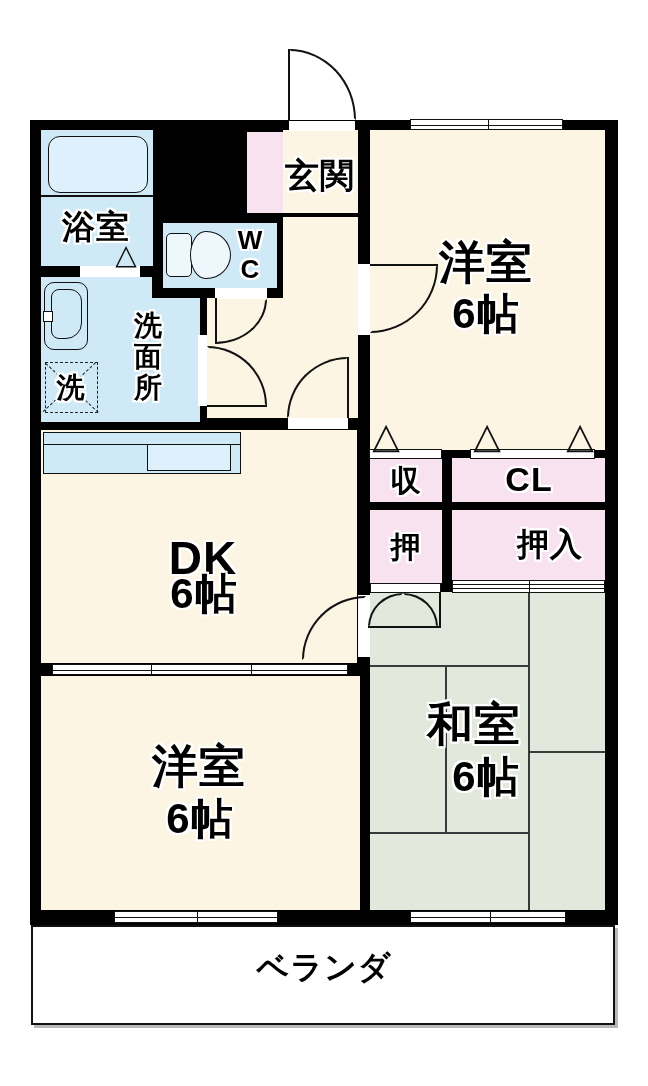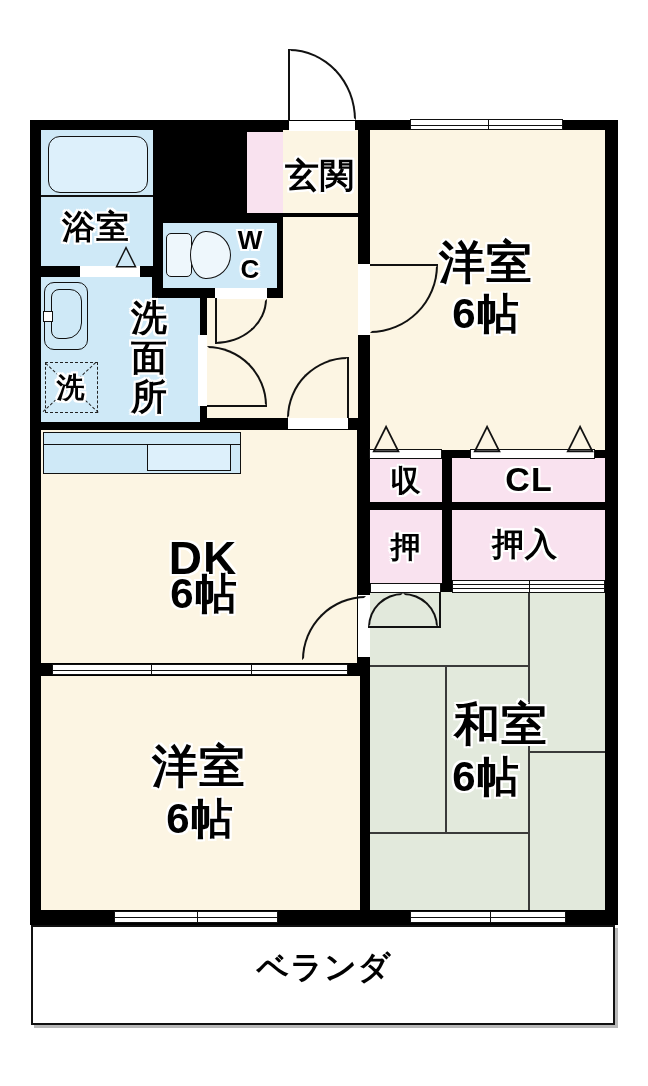--- a/index.html
+++ b/index.html
@@ -138,35 +138,35 @@
 
   <div class="abs" style="left:45px;top:362px;width:53px;height:51px;border:1.5px dashed #222;">
     <div class="abs" style="left:0;top:0;width:72px;border-top:1.5px dashed #222;transform-origin:0 0;transform:rotate(43deg);"></div>
     <div class="abs" style="left:50px;top:0;width:72px;border-top:1.5px dashed #222;transform-origin:0 0;transform:rotate(137deg);"></div>
   </div>
 
   <div class="label" style="left:320px;top:176px;font-size:34px;">玄関</div>
   <div class="label" style="left:96px;top:227px;font-size:33px;">浴室</div>
   <div class="label" style="left:250px;top:255px;font-size:26px;letter-spacing:0;">W
 C</div>
-  <div class="label" style="left:148px;top:357px;font-size:36px;width:34px;word-break:break-all;letter-spacing:0;">洗面所</div>
+  <div class="label" style="left:148px;top:357px;font-size:28px;width:34px;word-break:break-all;letter-spacing:0;">洗面所</div>
   <div class="label" style="left:71px;top:388px;font-size:28px;">洗</div>
 
   <div class="label" style="left:486px;top:262px;font-size:46px;">洋室</div>
   <div class="label" style="left:486px;top:314px;font-size:42px;">6帖</div>
 
   <div class="label" style="left:203px;top:542px;font-size:46px;margin-top:16px;">DK</div>
   <div class="label" style="left:204px;top:594px;font-size:42px;">6帖</div>
 
   <div class="label" style="left:406px;top:480px;font-size:30px;">収</div>
   <div class="label" style="left:529px;top:480px;font-size:34px;">CL</div>
   <div class="label" style="left:406px;top:546px;font-size:30px;">押</div>
-  <div class="label" style="left:525px;top:545px;font-size:32px;">押入</div>
+  <div class="label" style="left:550px;top:545px;font-size:32px;">押入</div>
 
-  <div class="label" style="left:501px;top:724px;font-size:46px;">和室</div>
+  <div class="label" style="left:474px;top:724px;font-size:46px;">和室</div>
   <div class="label" style="left:486px;top:777px;font-size:42px;">6帖</div>
 
   <div class="label" style="left:199px;top:766px;font-size:46px;">洋室</div>
   <div class="label" style="left:200px;top:819px;font-size:42px;">6帖</div>
 
   <div class="label" style="left:324px;top:968px;font-size:32px;text-shadow:none;text-align:center;">ベランダ</div>
 
 </div>
 
 </body></html>

